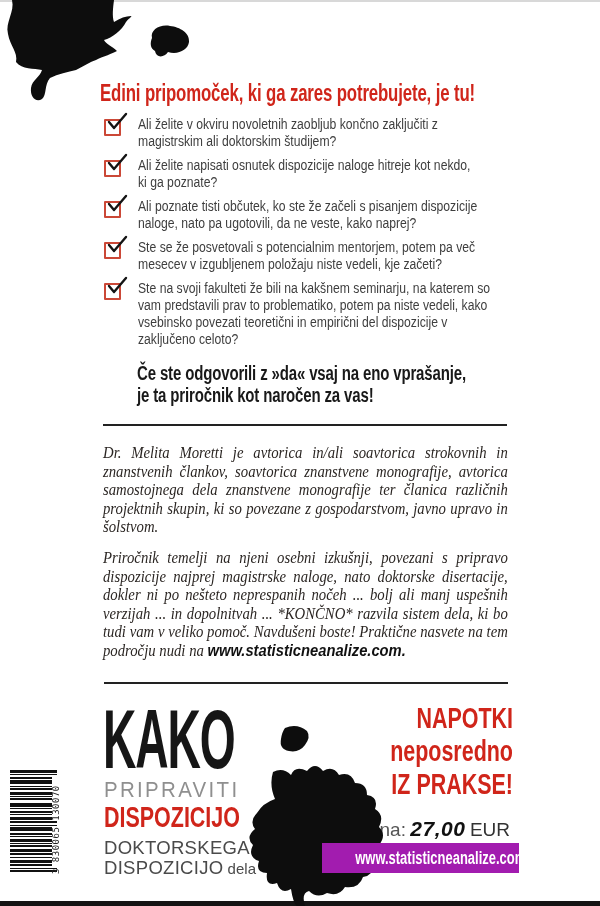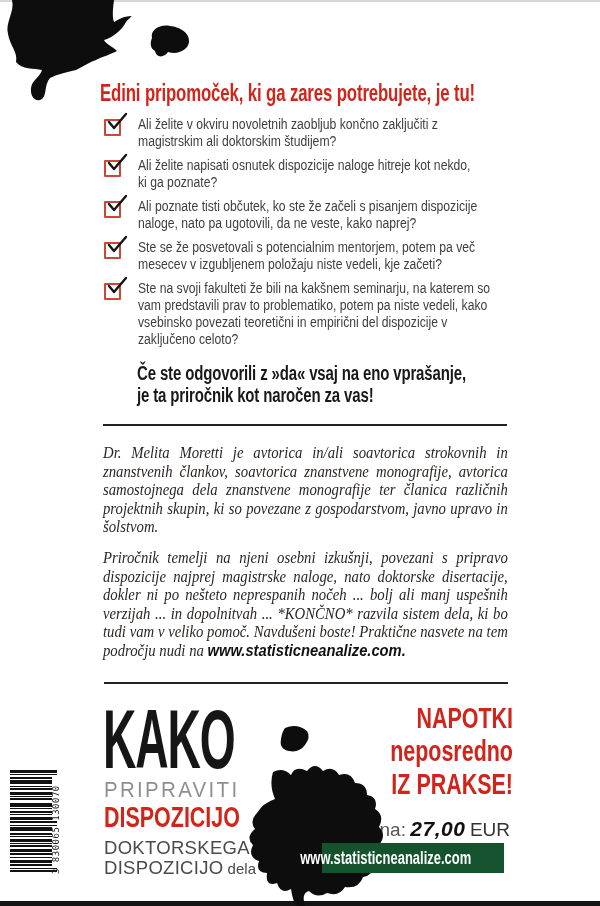--- a/index.html
+++ b/index.html
@@ -59,22 +59,22 @@
   .sub-caps{font-size:18.5px;letter-spacing:0.3px;}
   .sub-small{font-size:15px;}
 
   .promo-tagline{position:absolute;right:87px;top:702px;text-align:right;font-size:29px;
                  font-weight:bold;line-height:33px;color:#d0251a;white-space:pre-line;
                  transform:scaleX(0.74);transform-origin:100% 0;}
   .price{position:absolute;right:90px;top:817px;white-space:nowrap;color:#222;}
   .price-label{font-size:19px;font-weight:400;color:#555;}
   .price-value{font-size:21px;font-weight:bold;color:#111;letter-spacing:0.5px;font-style:italic;}
   .price-cur{font-size:19px;font-weight:300;color:#333;}
-  .banner{position:absolute;left:322px;top:843px;width:182px;height:30px;background:#14532d;
-          display:flex;align-items:center;justify-content:flex-end;z-index:2;}
+  .banner{position:absolute;left:322px;top:843px;width:197px;height:30px;background:#a21caf;
+          display:flex;align-items:center;justify-content:flex-start;z-index:2;}
   .banner span{color:#ffffff;font-size:18px;font-weight:bold;white-space:nowrap;
                transform:scaleX(0.72);transform-origin:50% 50%;}
 </style>
 </head>
 <body>
 
 <div class="cover">
   <div class="top-strip"></div>
 
   <svg class="blot-top" viewBox="0 0 200 115" aria-hidden="true">

